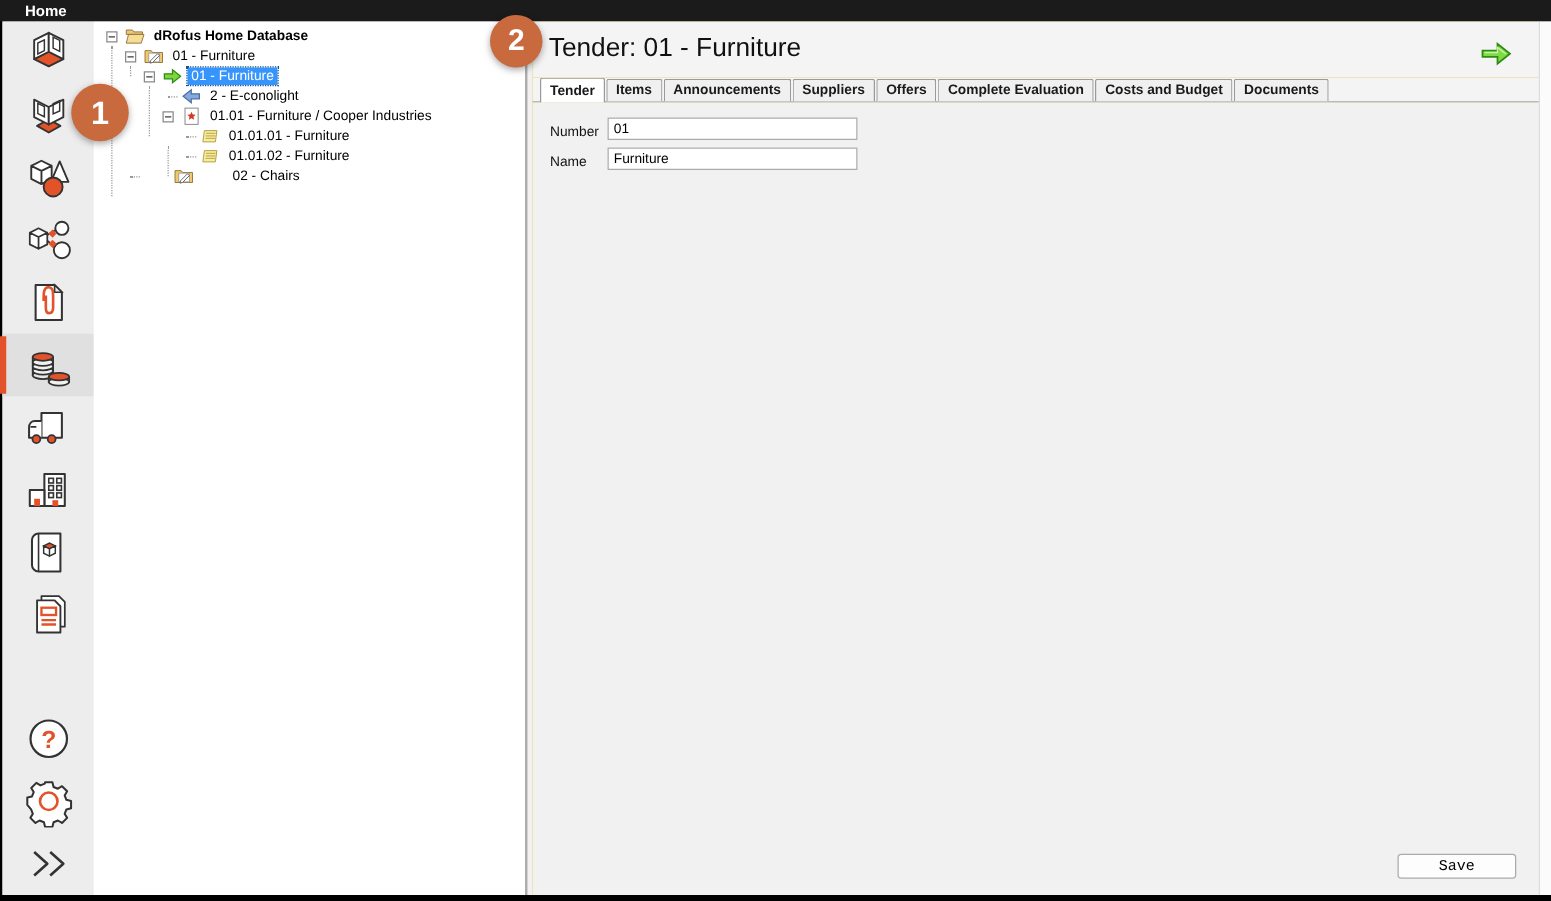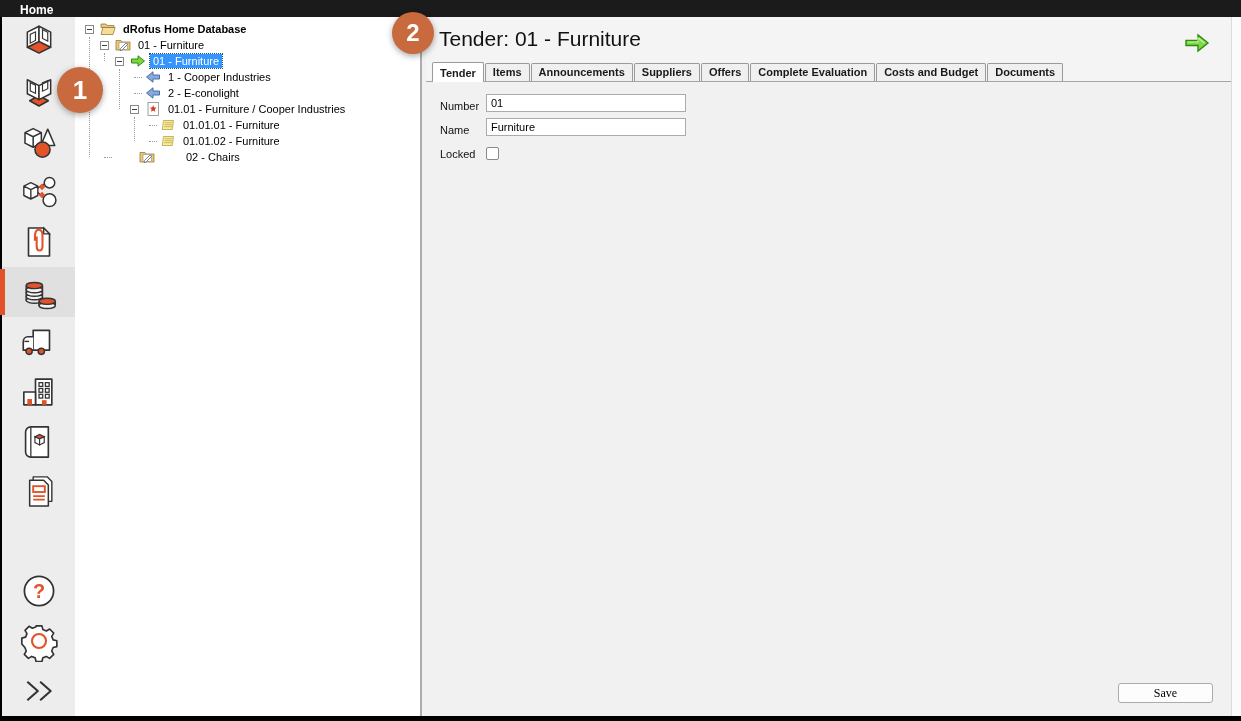--- a/index.html
+++ b/index.html
@@ -47,21 +47,21 @@
   .tab.active{height:19px;background:#fff;position:relative;z-index:2;margin-bottom:-1px;padding-top:3px;}
   
   .content{flex:1;background:#f1f1f1;position:relative;padding-top:11px;}
   .form-row{display:flex;align-items:flex-end;margin:0 0 5px 14px;height:19px;}
   .form-label{width:46px;font-size:11px;color:#111;flex:none;}
   .form-input{box-sizing:border-box;width:200px;height:18px;border:1px solid #ababab;background:#fff;font-size:11px;
               font-family:"Liberation Sans",sans-serif;padding:1px 4px;color:#000;}
   .checkbox{appearance:none;-webkit-appearance:none;box-sizing:border-box;width:13px;height:13px;border:1px solid #8a8a8a;
             background:#fff;margin:0;border-radius:2px;cursor:pointer;}
   .save-btn{position:absolute;right:19px;bottom:13px;width:95px;height:20px;background:#fdfdfd;border:1px solid #ababab;
-            border-radius:3px;font-size:12px;font-family:Liberation Serif, serif;color:#000;cursor:pointer;margin-left:12px;}
+            border-radius:3px;font-size:12px;font-family:Liberation Mono, monospace;color:#000;cursor:pointer;margin-left:12px;}
   
   .callout{position:absolute;border-radius:50%;background:#C8693E;color:#fff;display:flex;align-items:center;justify-content:center;
            font-weight:bold;z-index:10;box-shadow:0 2px 6px rgba(0,0,0,.35);}
   #callout1{left:57px;top:67px;width:46px;height:46px;font-size:26px;}
   #callout2{left:392px;top:12px;width:42px;height:42px;font-size:24px;}
 </style>
 </head>
 <body>
 
 <div class="topbar">
@@ -250,29 +250,20 @@
           </span>
           <span class="t-label">01 - Furniture</span>
         </div>
         <div class="tree-row" style="padding-left: 55px;">
           <span class="stub"></span>
           <span class="t-icon">
             <svg viewBox="0 0 16 16">
               <path d="M14.5 6H8V2.8L1.5 8 8 13.2V10h6.5z" fill="#87A9DB" stroke="#4B6EA8"></path>
             </svg>
           </span>
-          <span class="t-label">1 - Cooper Industries</span>
-        </div>
-        <div class="tree-row" style="padding-left: 55px;">
-          <span class="stub"></span>
-          <span class="t-icon">
-            <svg viewBox="0 0 16 16">
-              <path d="M14.5 6H8V2.8L1.5 8 8 13.2V10h6.5z" fill="#87A9DB" stroke="#4B6EA8"></path>
-            </svg>
-          </span>
           <span class="t-label">2 - E-conolight</span>
         </div>
         <div class="tree-row" style="padding-left: 55px;">
           <span class="expander"></span>
           <span class="t-icon">
             <svg viewBox="0 0 16 16">
               <rect x="3" y="1.5" width="10.5" height="13" fill="#fff" stroke="#8a8a8a" stroke-width=".8"></rect>
               <path d="M8.2 4.3l1 2.2 2.4.2-1.8 1.6.5 2.4-2.1-1.2-2.1 1.2.5-2.4L4.8 6.7l2.4-.2z" fill="#D33926"></path>
             </svg>
           </span>
@@ -334,24 +325,20 @@
       </div>
     <div class="content">
       <div class="form-row">
         <span class="form-label">Number</span>
         <input class="form-input" type="text" value="01" style="">
       </div>
       <div class="form-row">
         <span class="form-label">Name</span>
         <input class="form-input" type="text" value="Furniture" style="">
       </div>
-      <div class="form-row">
-        <span class="form-label">Locked</span>
-        <input class="checkbox" type="checkbox" style="">
-      </div>
       <button class="save-btn">Save</button>
     </div>
   </div>
 
   <div class="rightstrip"></div>
 </div>
 
 <div class="callout" id="callout1">1</div>
 <div class="callout" id="callout2">2</div>
 

